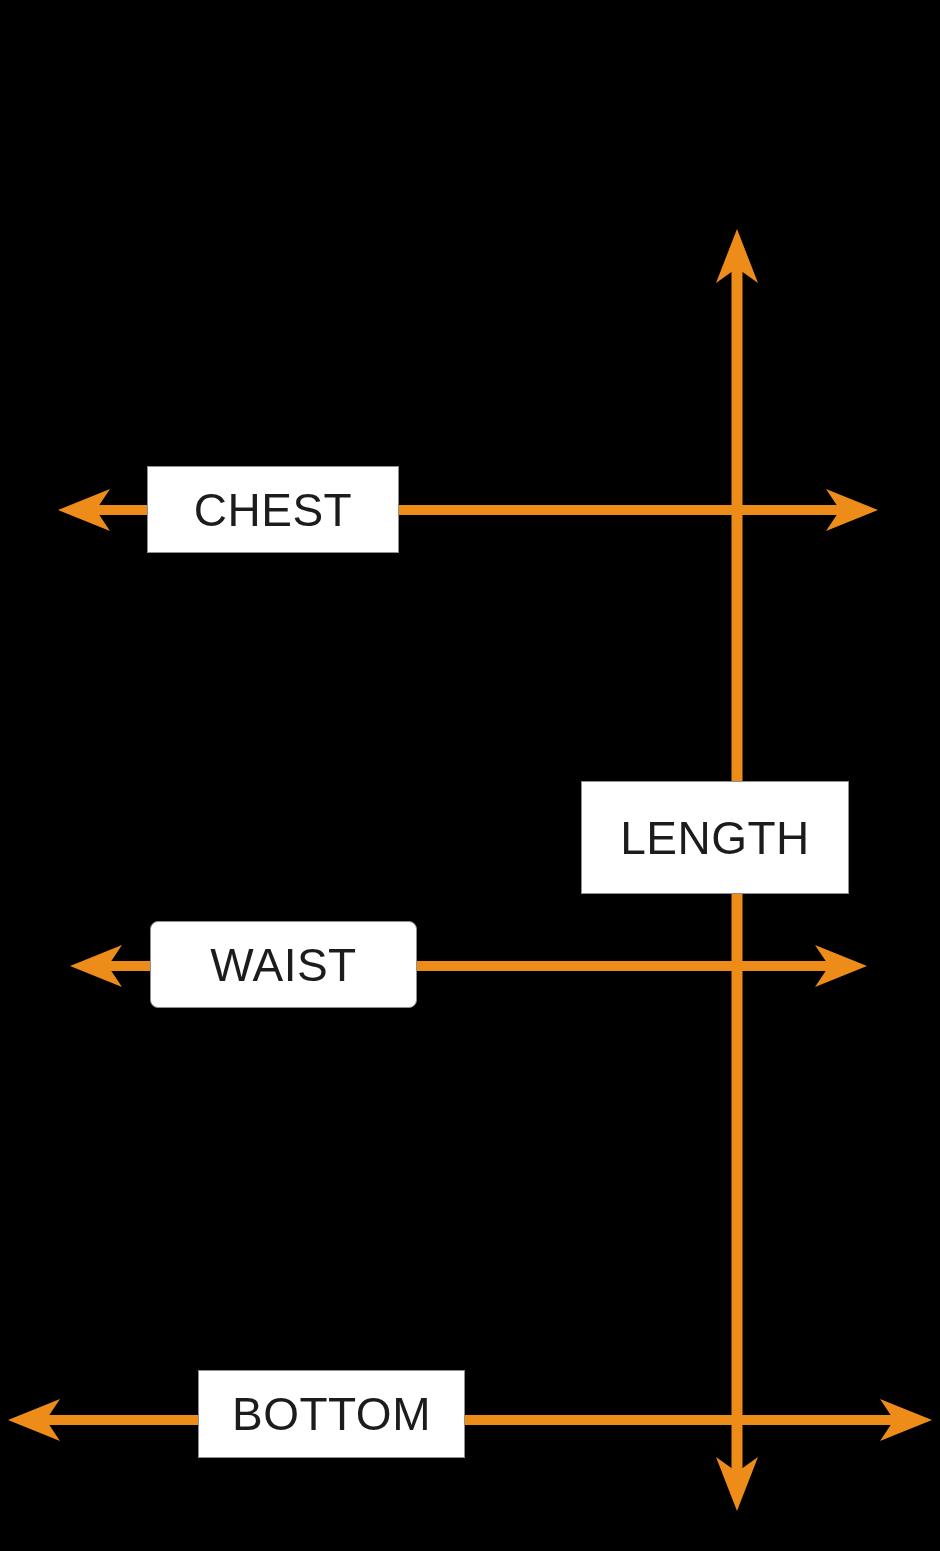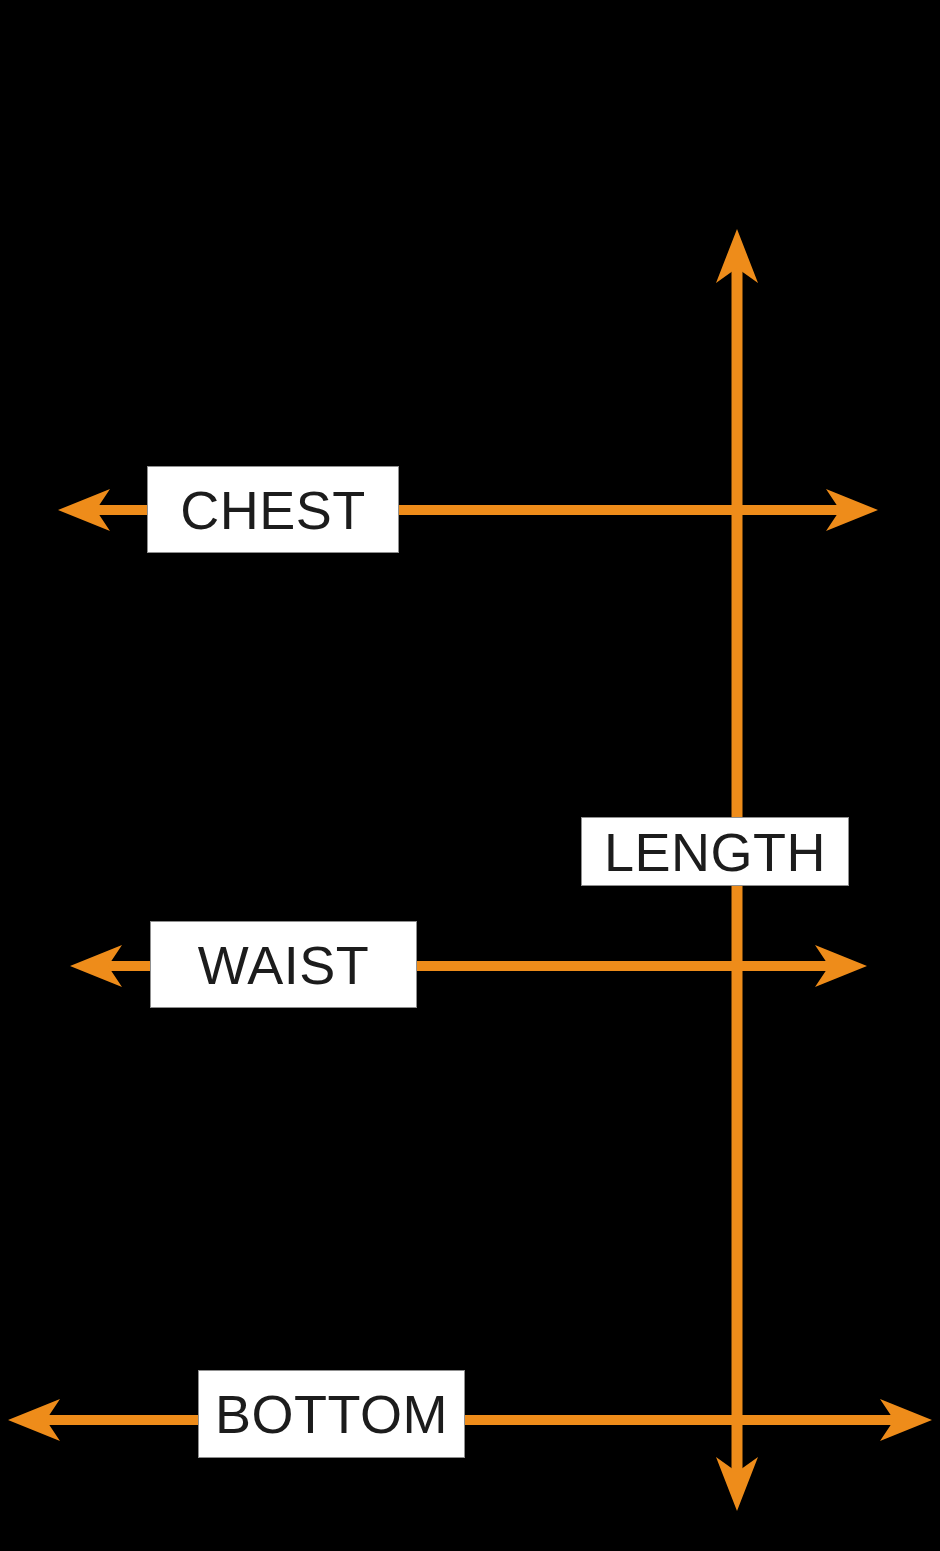--- a/index.html
+++ b/index.html
@@ -34,28 +34,28 @@
     stroke: none;
   }
   .label-box {
     position: absolute;
     background: var(--label_bg);
     border: 1px solid var(--label_border);
     color: var(--label_text);
     display: flex;
     align-items: center;
     justify-content: center;
-    font-size: 54px;
+    font-size: 46px;
     letter-spacing: 0.5px;
     line-height: 1;
     user-select: none;
   }
   .label-chest  { left: 147px; top: 466px;  width: 252px; height: 87px; }
-  .label-length { left: 581px; top: 781px;  width: 268px; height: 69px; margin-top: 36px; }
-  .label-waist  { left: 150px; top: 921px;  width: 267px; height: 87px; }
+  .label-length { left: 581px; top: 781px;  width: 268px; height: 113px; }
+  .label-waist  { left: 150px; top: 921px;  width: 267px; height: 87px; border-radius: 8px; }
   .label-bottom { left: 150px; top: 1370px; width: 267px; height: 88px; margin-left: 48px; }
 </style>
 </head>
 <body>
 
 <div class="canvas">
 
   <svg class="arrow-layer" width="940" height="1551" viewBox="0 0 940 1551" xmlns="http://www.w3.org/2000/svg">
 
     <g>

